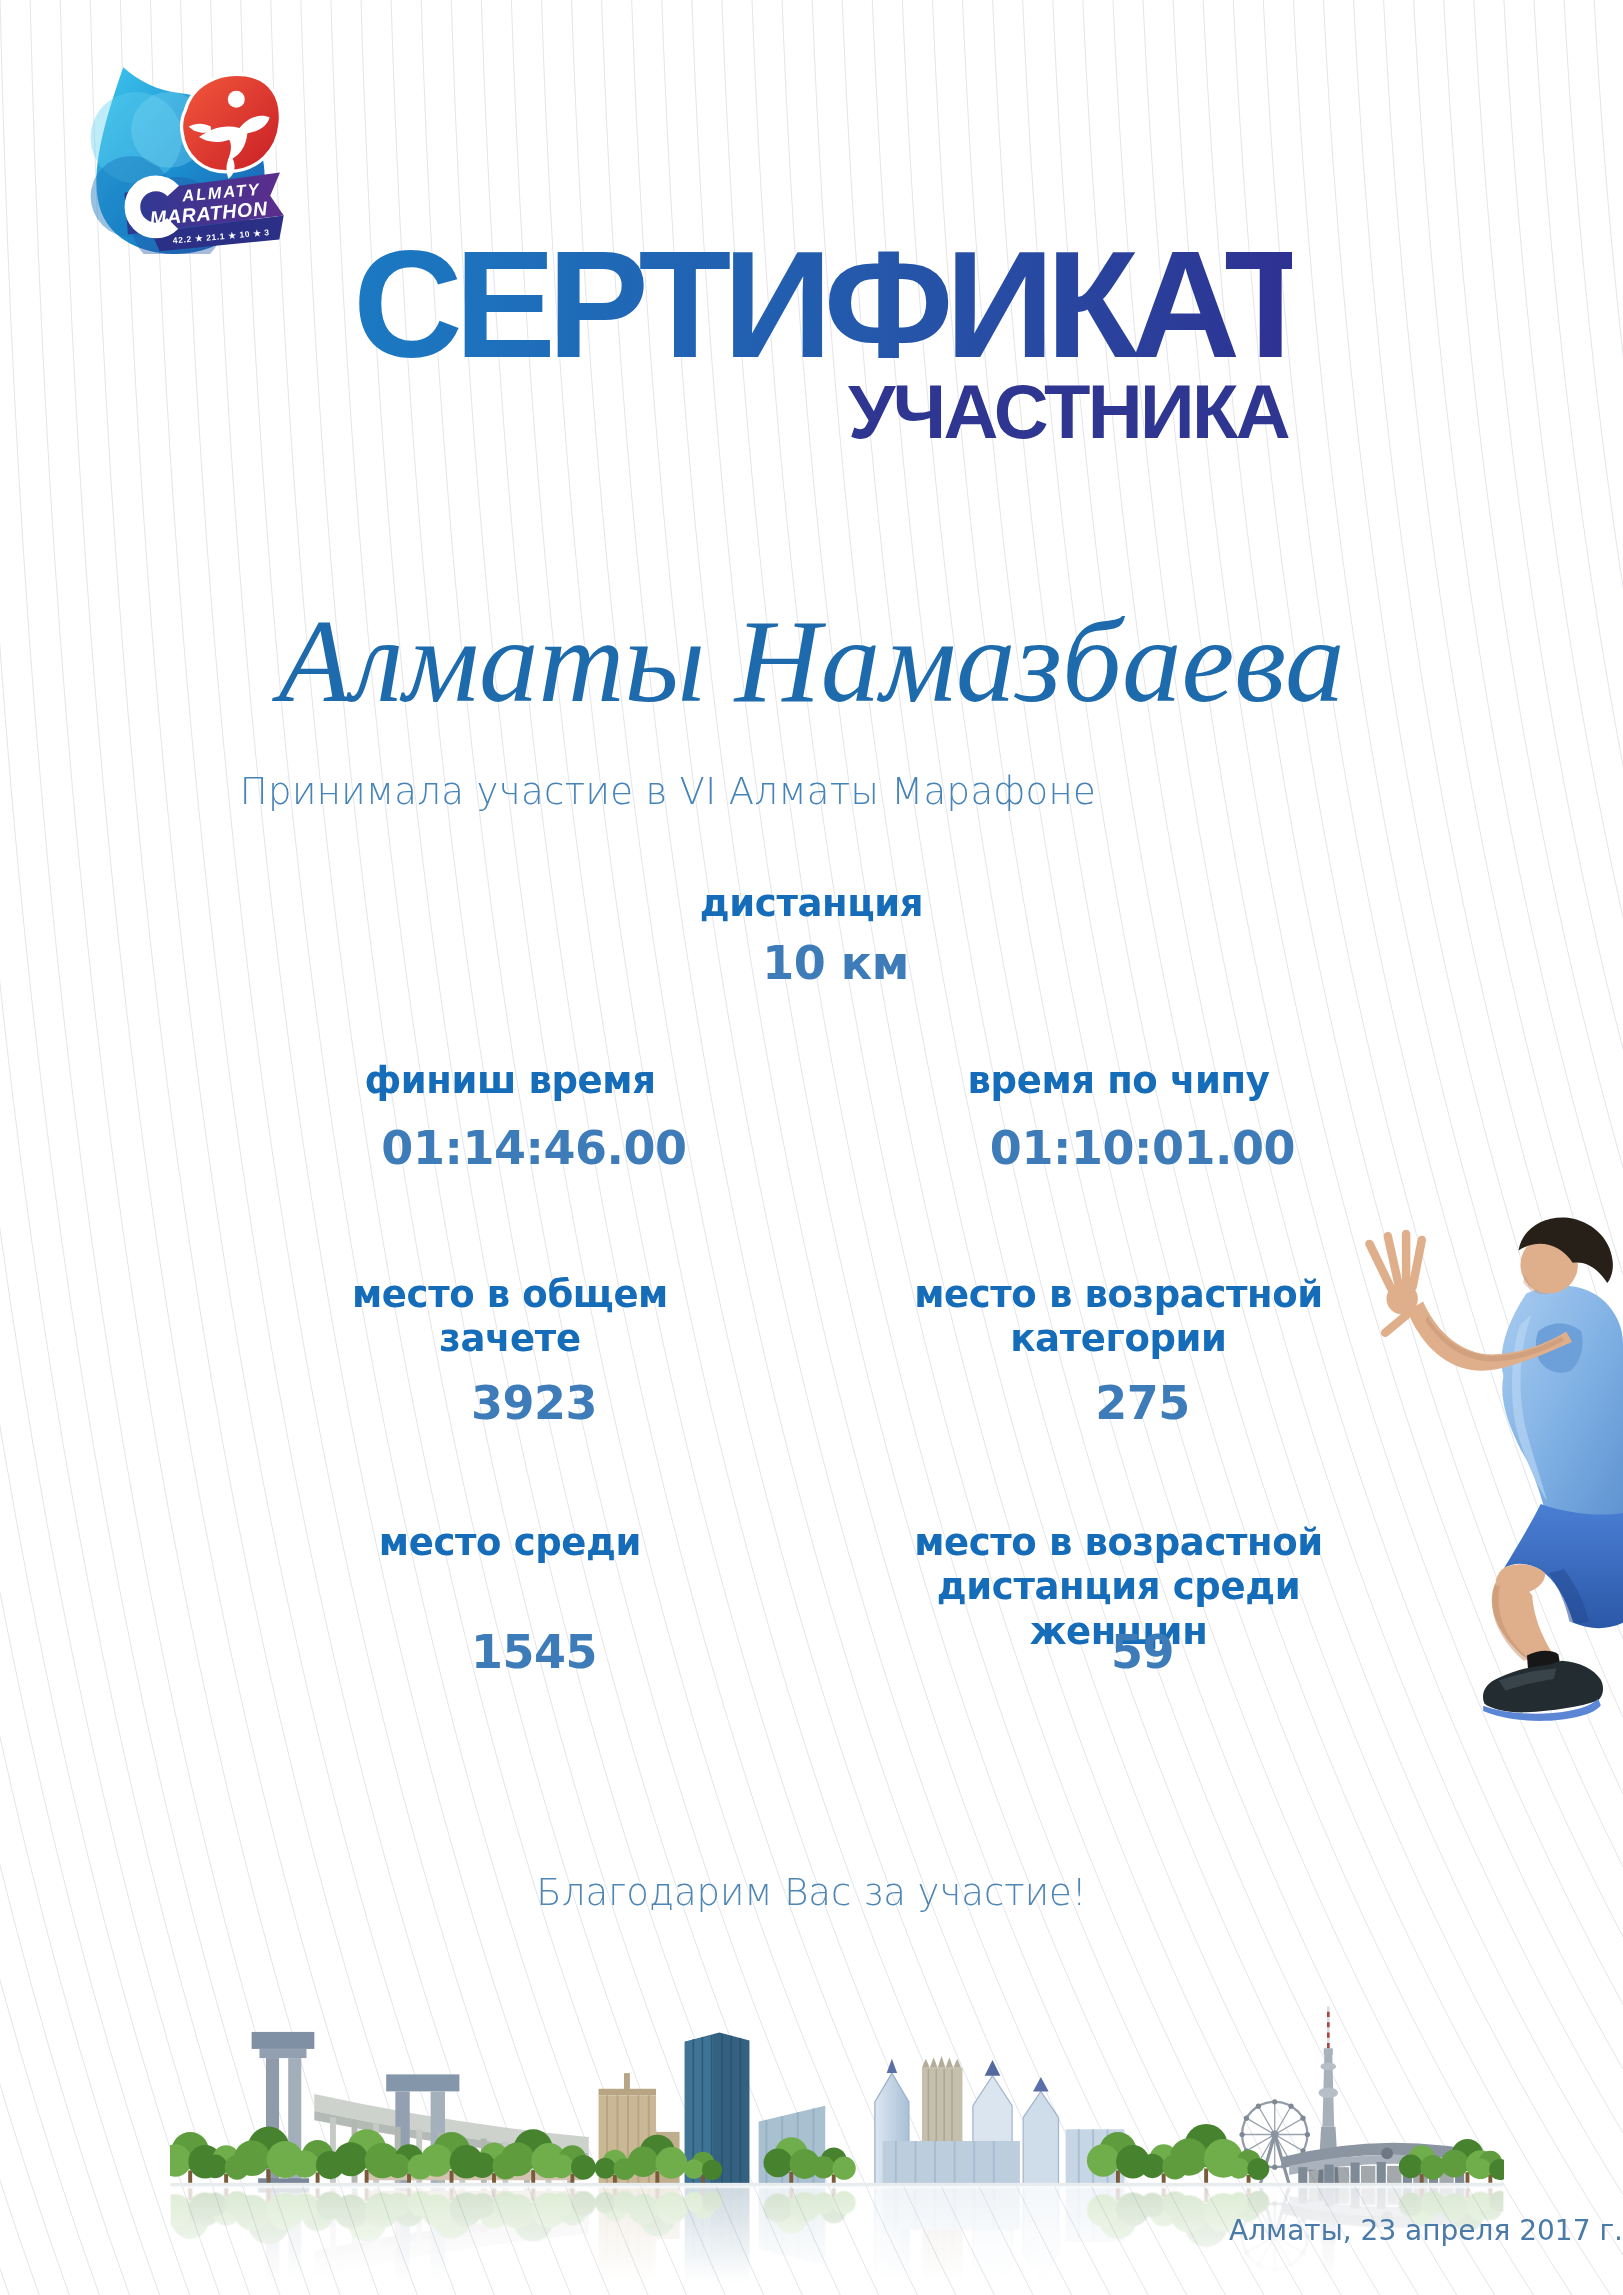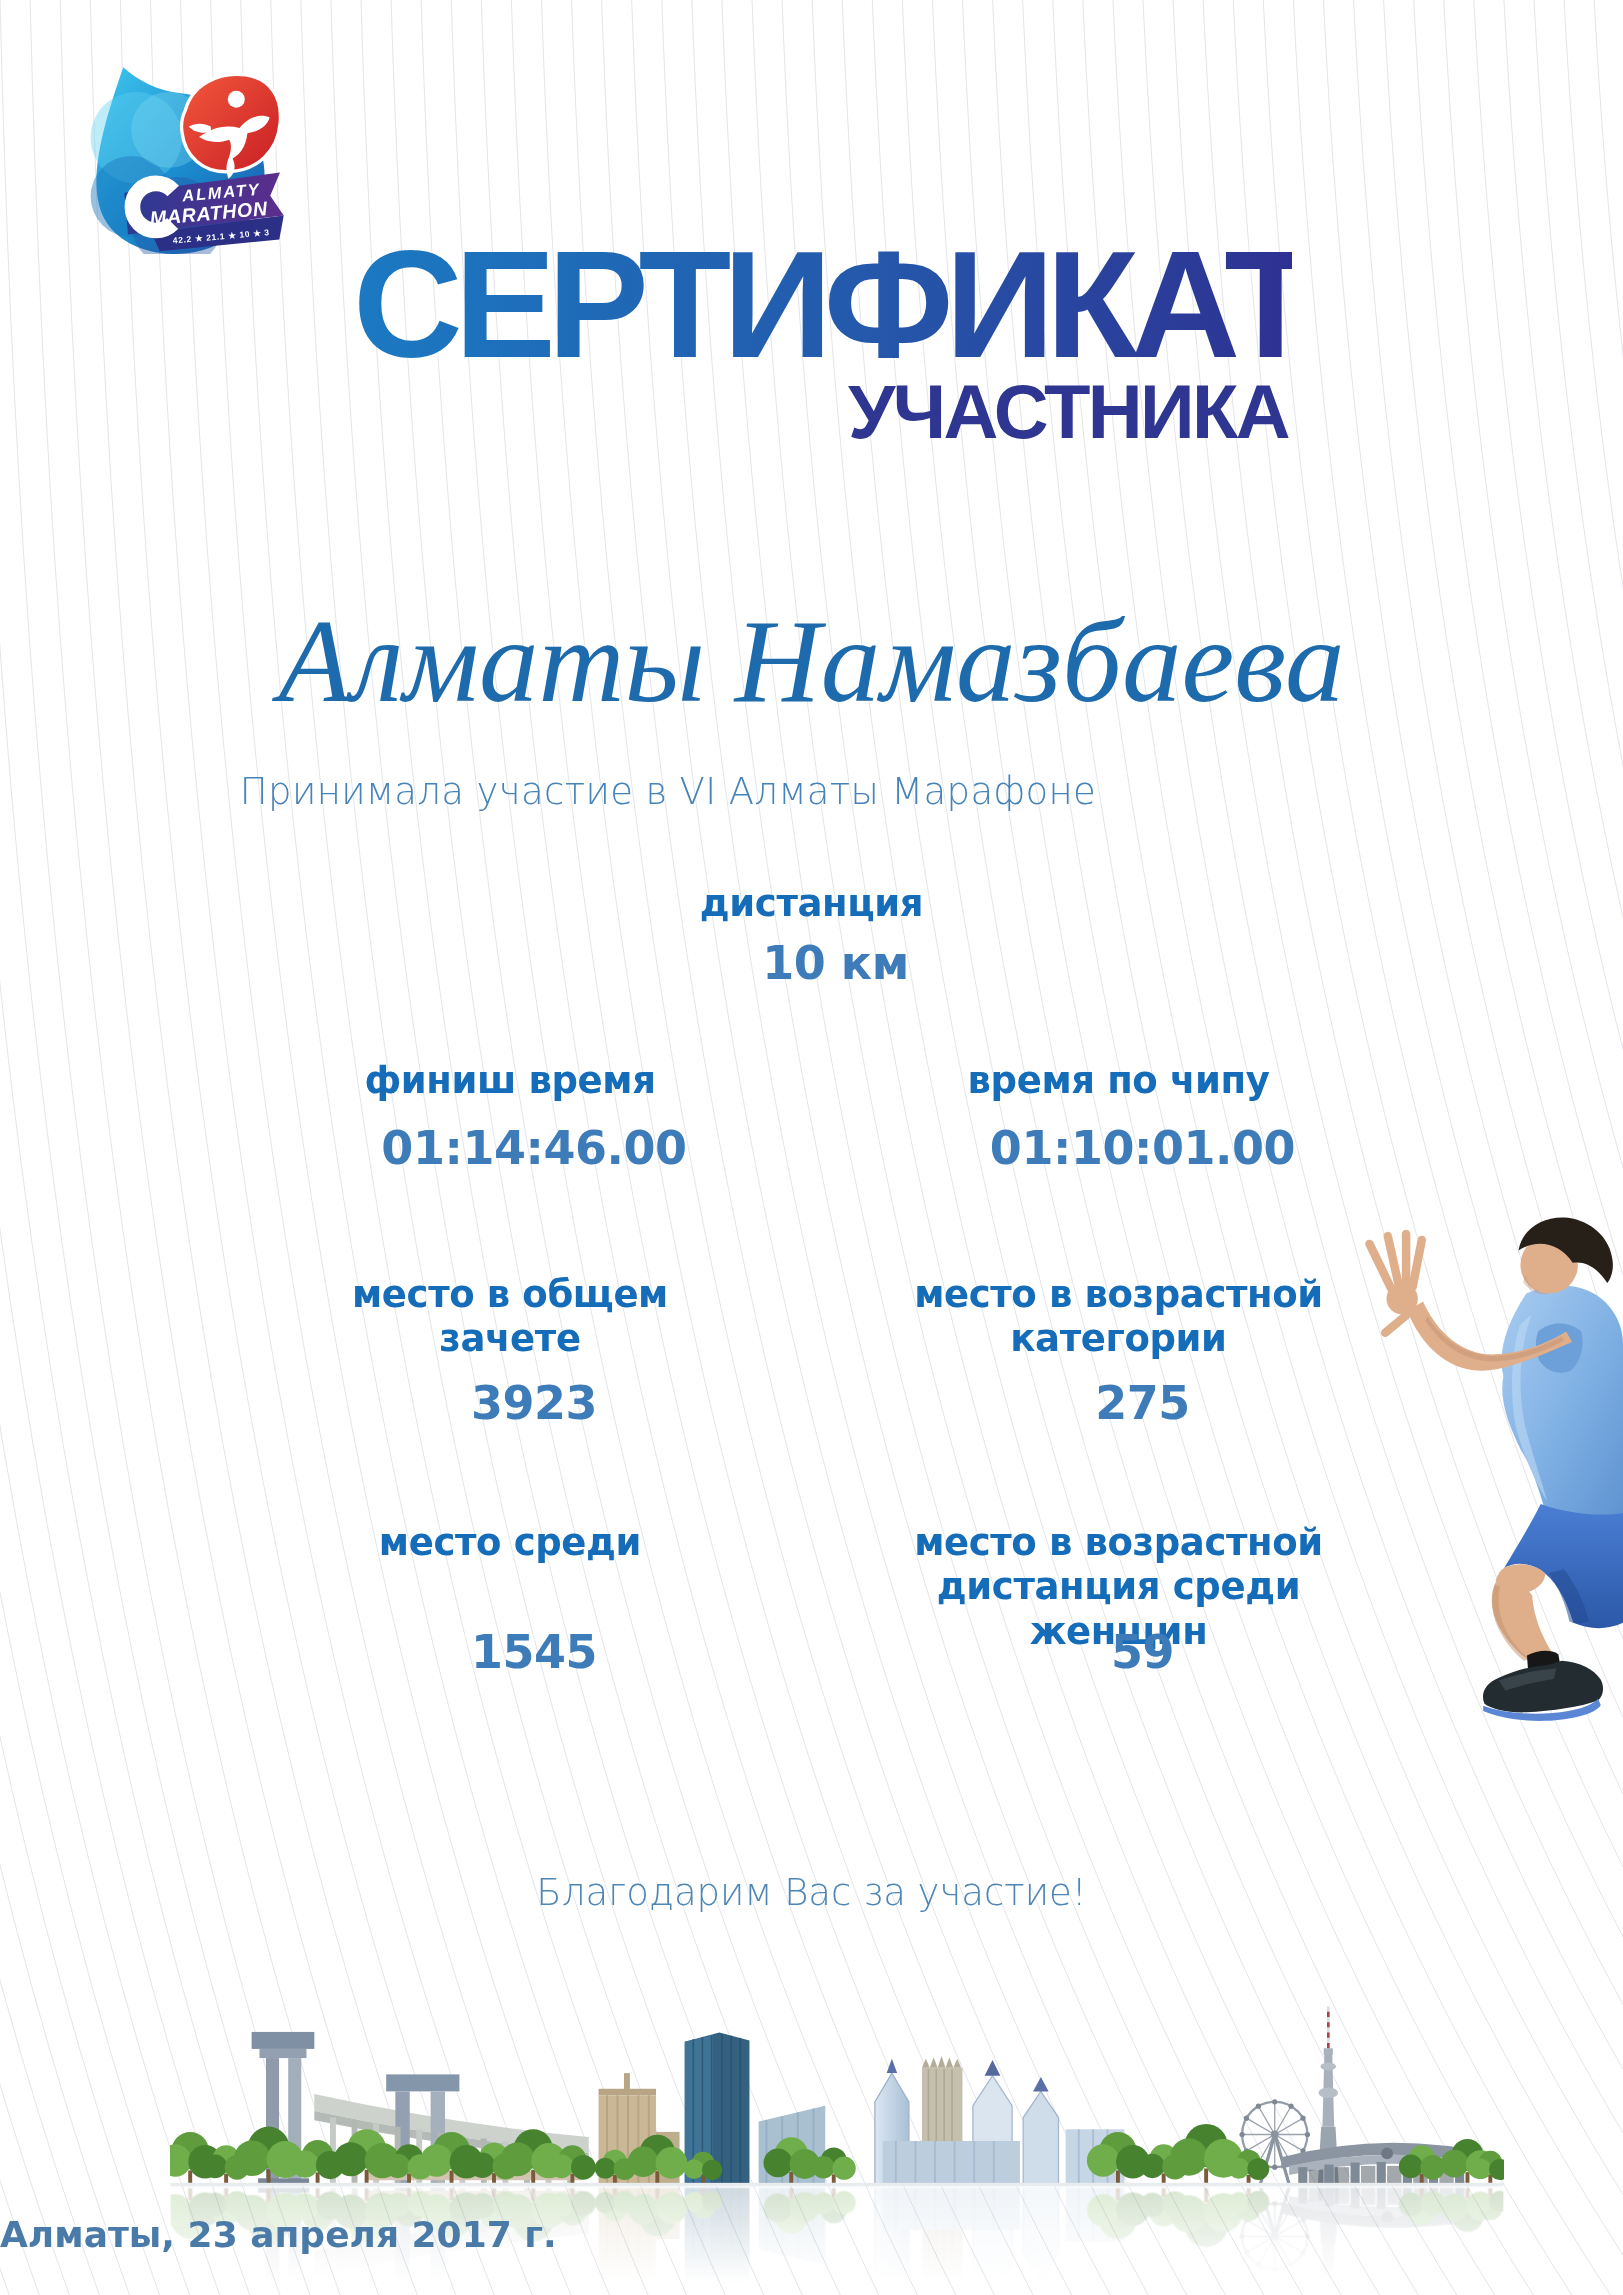--- a/index.html
+++ b/index.html
@@ -51,22 +51,22 @@
   .col-l{left:281px;width:458px;}
   .col-r{left:870px;width:497px;}
   .r1l{top:1059px;} .r1v{top:1122px;}
   .r2l{top:1273px;} .r2v{top:1377px;}
   .r3l{top:1521px;} .r3v{top:1626px;}
   .thanks{
     left:0;top:1859px;width:1623px;text-align:center;
     font-weight:200;font-size:37px;color:#4e86b5;margin-top:12px;
   }
   .place-date{
-    left:0;top:2214px;width:1623px;text-align:left;
-    font-weight:700;font-size:36px;color:#4a7aa8;z-index:3;
+    left:0;top:2214px;width:1623px;text-align:right;
+    font-weight:400;font-size:28px;color:#4a7aa8;z-index:3;
   }
   .logo-box{left:71px;top:58px;width:213px;height:196px;}
   .runner-box{right:0;top:1203px;width:294px;height:530px;}
   .skyline-box{left:170px;top:1996px;width:1334px;height:294px;z-index:2;}
 </style>
 </head>
 <body>
 
 <svg id="bg-svg" width="1623" height="2295" viewBox="0 0 2482 3510">
   <path id="bglines" fill="none" stroke="#c8cbd4" stroke-width="1.4" opacity="0.55" d="M-1196,0 C-1165,1334 -1030,2530 -676,3510 M-1150,0 C-1119,1334 -984,2530 -630,3510 M-1104,0 C-1073,1334 -938,2530 -584,3510 M-1058,0 C-1027,1334 -892,2530 -538,3510 M-1012,0 C-981,1334 -846,2530 -492,3510 M-966,0 C-935,1334 -800,2530 -446,3510 M-920,0 C-889,1334 -754,2530 -400,3510 M-874,0 C-843,1334 -708,2530 -354,3510 M-828,0 C-797,1334 -662,2530 -308,3510 M-782,0 C-751,1334 -616,2530 -262,3510 M-736,0 C-705,1334 -570,2530 -216,3510 M-690,0 C-659,1334 -524,2530 -170,3510 M-644,0 C-613,1334 -478,2530 -124,3510 M-598,0 C-567,1334 -432,2530 -78,3510 M-552,0 C-521,1334 -386,2530 -32,3510 M-506,0 C-475,1334 -340,2530 14,3510 M-460,0 C-429,1334 -294,2530 60,3510 M-414,0 C-383,1334 -248,2530 106,3510 M-368,0 C-337,1334 -202,2530 152,3510 M-322,0 C-291,1334 -156,2530 198,3510 M-276,0 C-245,1334 -110,2530 244,3510 M-230,0 C-199,1334 -64,2530 290,3510 M-184,0 C-153,1334 -18,2530 336,3510 M-138,0 C-107,1334 28,2530 382,3510 M-92,0 C-61,1334 74,2530 428,3510 M-46,0 C-15,1334 120,2530 474,3510 M0,0 C31,1334 166,2530 520,3510 M46,0 C78,1334 217,2530 579,3510 M92,0 C125,1334 267,2530 638,3510 M138,0 C172,1334 317,2530 697,3510 M184,0 C218,1334 367,2530 756,3510 M230,0 C265,1334 417,2530 814,3510 M276,0 C312,1334 467,2530 873,3510 M322,0 C359,1334 517,2530 932,3510 M368,0 C405,1334 567,2530 991,3510 M414,0 C452,1334 617,2530 1050,3510 M460,0 C499,1334 668,2530 1109,3510 M506,0 C546,1334 718,2530 1168,3510 M552,0 C592,1334 768,2530 1227,3510 M598,0 C639,1334 818,2530 1285,3510 M644,0 C686,1334 868,2530 1344,3510 M690,0 C733,1334 918,2530 1403,3510 M736,0 C780,1334 968,2530 1462,3510 M782,0 C826,1334 1018,2530 1521,3510 M828,0 C873,1334 1069,2530 1580,3510 M874,0 C920,1334 1119,2530 1639,3510 M920,0 C967,1334 1169,2530 1698,3510 M966,0 C1013,1334 1219,2530 1756,3510 M1012,0 C1060,1334 1269,2530 1815,3510 M1058,0 C1107,1334 1319,2530 1874,3510 M1104,0 C1154,1334 1369,2530 1933,3510 M1150,0 C1201,1334 1419,2530 1992,3510 M1196,0 C1247,1334 1470,2530 2051,3510 M1242,0 C1294,1334 1520,2530 2110,3510 M1288,0 C1341,1334 1570,2530 2169,3510 M1334,0 C1388,1334 1620,2530 2228,3510 M1380,0 C1434,1334 1670,2530 2286,3510 M1426,0 C1481,1334 1720,2530 2345,3510 M1472,0 C1528,1334 1770,2530 2404,3510 M1518,0 C1575,1334 1820,2530 2463,3510 M1564,0 C1621,1334 1871,2530 2522,3510 M1610,0 C1668,1334 1921,2530 2581,3510 M1656,0 C1715,1334 1971,2530 2640,3510 M1702,0 C1762,1334 2021,2530 2699,3510 M1748,0 C1809,1334 2071,2530 2757,3510 M1794,0 C1855,1334 2121,2530 2816,3510 M1840,0 C1902,1334 2171,2530 2875,3510 M1886,0 C1949,1334 2221,2530 2934,3510 M1932,0 C1996,1334 2272,2530 2993,3510 M1978,0 C2042,1334 2322,2530 3052,3510 M2024,0 C2089,1334 2372,2530 3111,3510 M2070,0 C2136,1334 2422,2530 3170,3510 M2116,0 C2183,1334 2472,2530 3228,3510 M2162,0 C2230,1334 2522,2530 3287,3510 M2208,0 C2276,1334 2572,2530 3346,3510 M2254,0 C2323,1334 2622,2530 3405,3510 M2300,0 C2370,1334 2672,2530 3464,3510 M2346,0 C2417,1334 2723,2530 3523,3510 M2392,0 C2463,1334 2773,2530 3582,3510 M2438,0 C2510,1334 2823,2530 3641,3510 M2484,0 C2557,1334 2873,2530 3700,3510 M2530,0 C2604,1334 2923,2530 3758,3510 M2576,0 C2650,1334 2973,2530 3817,3510 M2622,0 C2697,1334 3023,2530 3876,3510 "></path>

